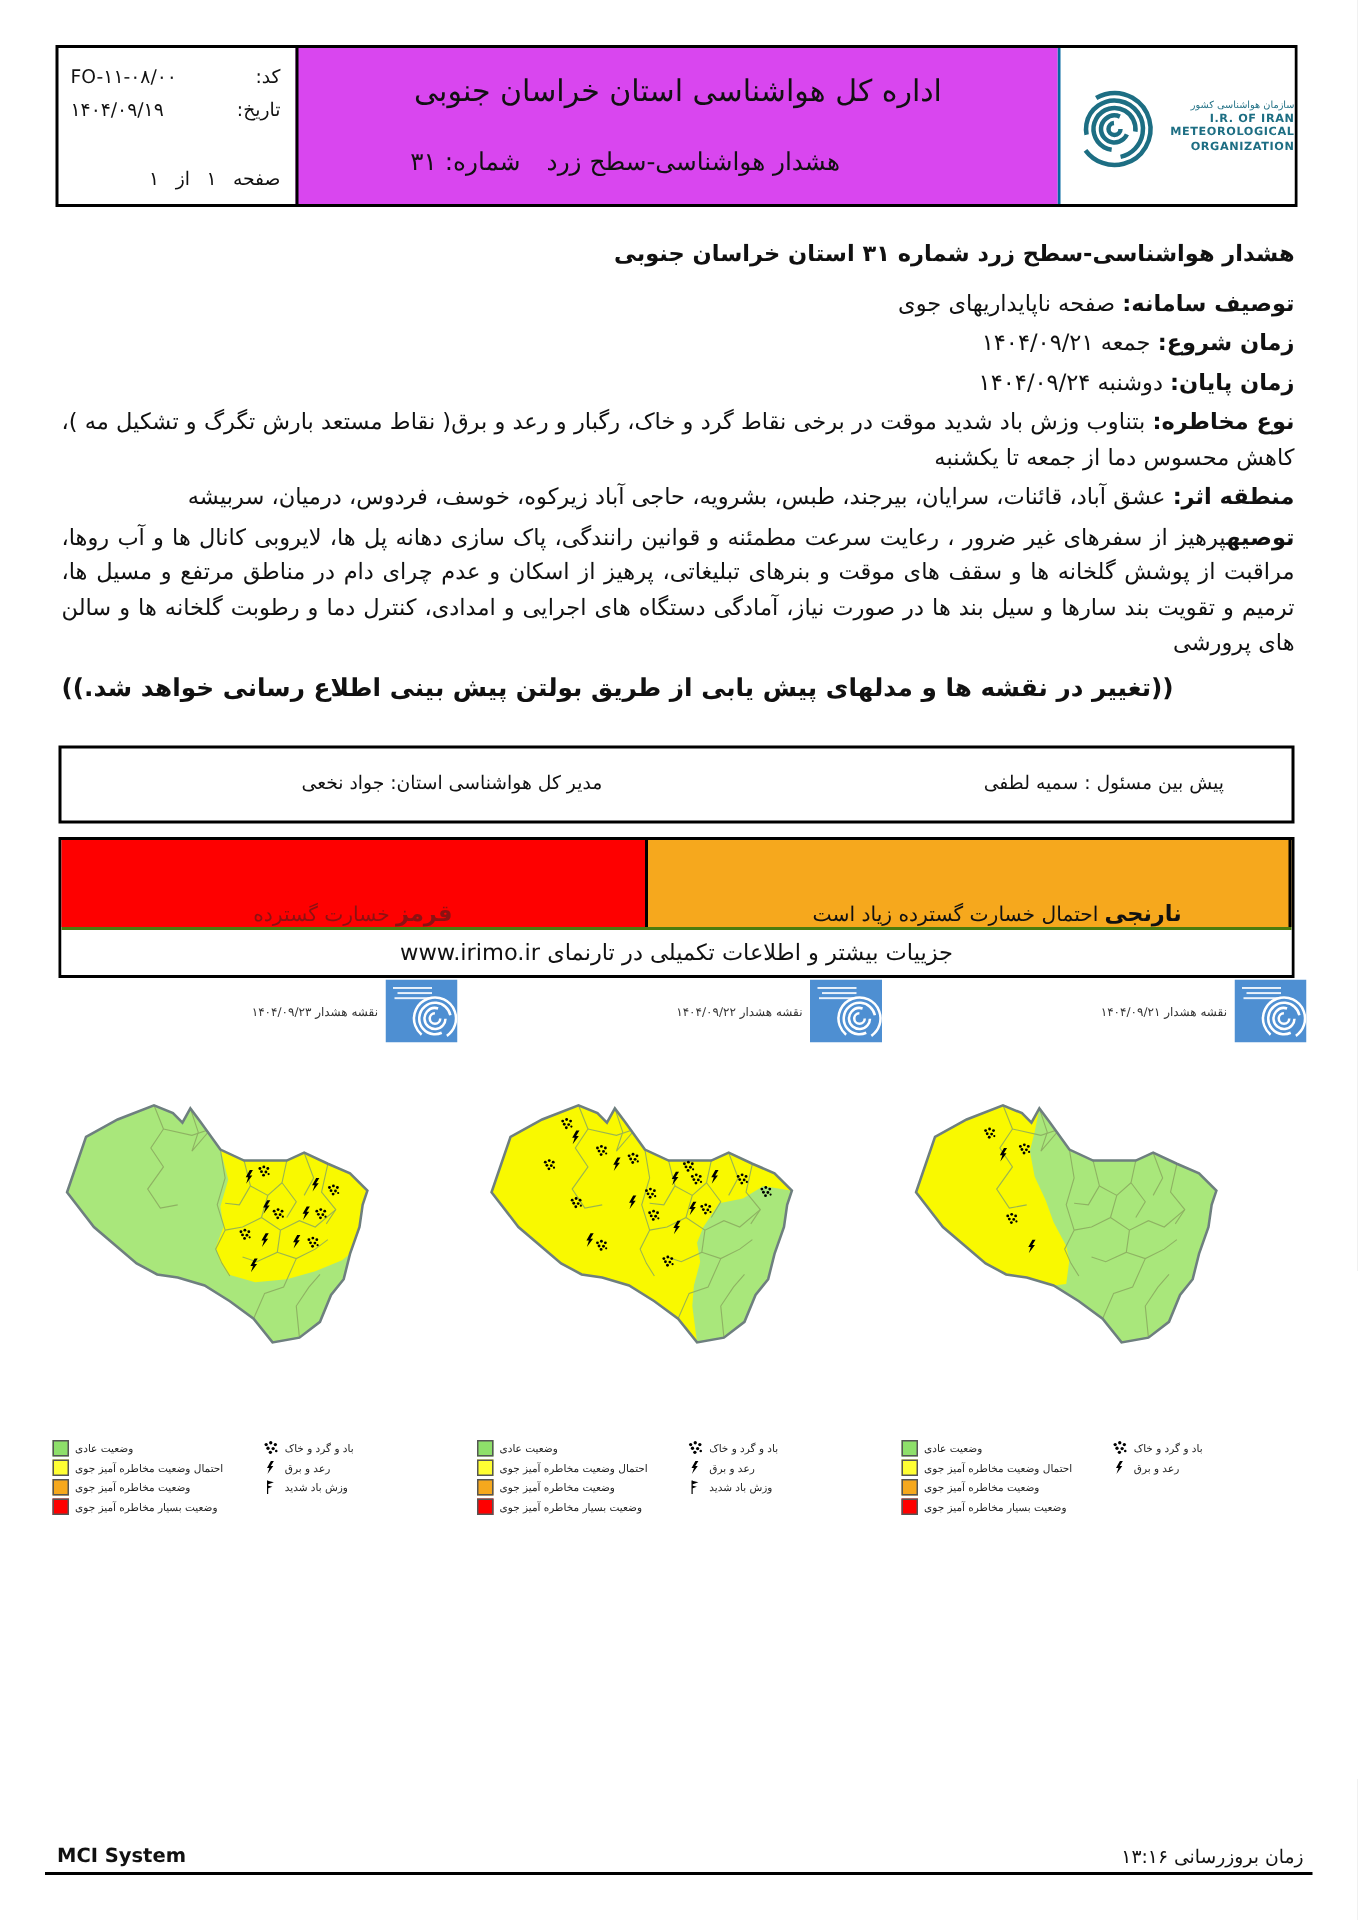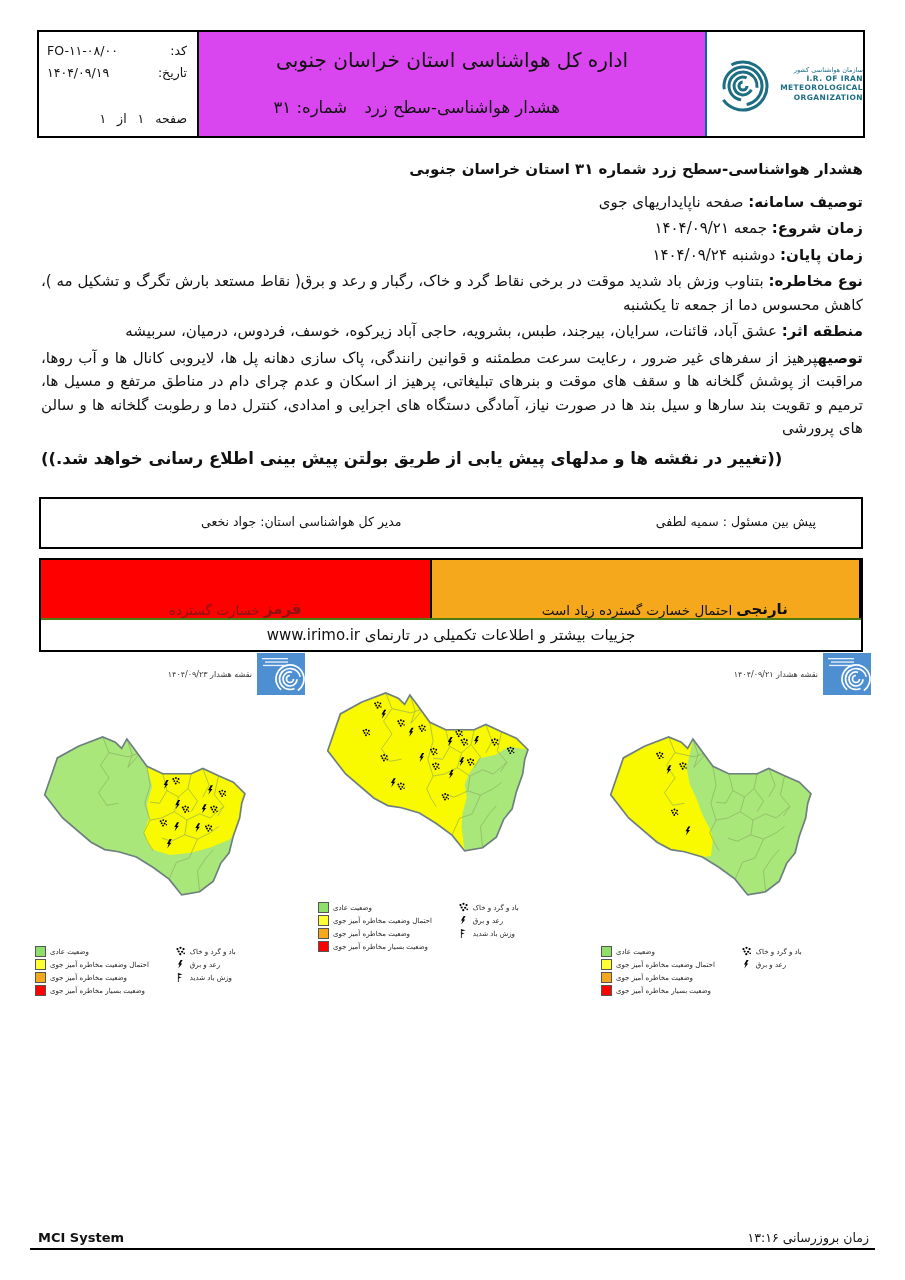--- a/index.html
+++ b/index.html
@@ -47,21 +47,21 @@
   .lvl-desc{font-size:13.5px;}
   .levels-info{border-top:2px solid #4d7c0f;height:30px;display:flex;align-items:center;
                justify-content:center;font-size:15px;background:#fff;}
   
   .maps{position:absolute;top:652px;right:34px;width:840px;display:flex;gap:9px;}
   .map-panel{width:274px;}
   .mp-head{display:flex;align-items:center;height:44px;}
   .mp-logo{width:48px;height:42px;flex:0 0 auto;}
   .mp-caption{font-size:8px;color:#333;margin-right:5px;}
   .map-svg{display:block;width:274px;height:244px;}
-  .legend{display:flex;direction:ltr;margin-top:6px;padding-left:4px;gap:26px;}
+  .legend{display:flex;direction:ltr;margin-top:20px;padding-left:4px;gap:26px;}
   .leg-col{display:flex;flex-direction:column;gap:2px;}
   .leg-row{display:flex;align-items:center;gap:4px;direction:ltr;}
   .swatch{width:9px;height:9px;border:.6px solid #555;flex:0 0 auto;}
   .sw-green{background:#8ee06a;}
   .sw-yellow{background:#ffff33;}
   .sw-orange{background:#f6a81d;}
   .sw-red{background:#fe0000;}
   .leg-label{font-size:7px;color:#222;white-space:nowrap;}
   .leg-icon{width:11px;height:11px;flex:0 0 auto;}
   
@@ -276,20 +276,26 @@
               <svg class="leg-icon" viewBox="-1 -1 7 11">
                 <use href="#ic-bolt"></use>
               </svg>
               <span class="leg-label">رعد و برق</span>
             </div>
         </div>
       </div>
     </div>
 
     <div class="map-panel">
+      <div class="mp-head">
+        <svg class="mp-logo" viewBox="0 0 48 42">
+            <use href="#mini-logo"></use>
+          </svg>
+        <div class="mp-caption">نقشه هشدار ۱۴۰۴/۰۹/۲۲</div>
+      </div>
       <svg class="map-svg" viewBox="0 0 260 220">
         <use href="#prov" fill="#f9f900"></use>
         <g clip-path="url(#provClip)">
           <path fill="#a9e77b" d="M157,95 L172,92 L185,84 L203,87 L200,96 L198,110
             L192,127 L188,143 L180,153 L173,170 L160,180 L143,183 L140,160
             L141,147 L145,132 L143,120 L147,110 Z"></path>
           <use href="#districts"></use>
         </g>
         <use href="#prov" fill="none" stroke="#6e7f7f" stroke-width="1.6"></use>
         <g>

